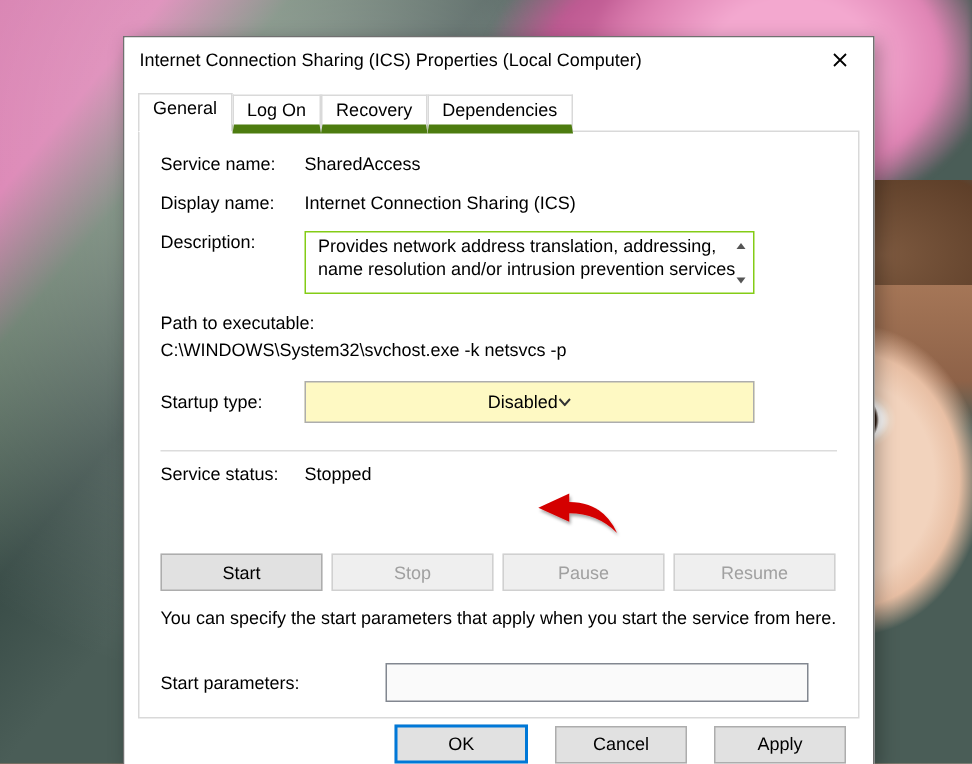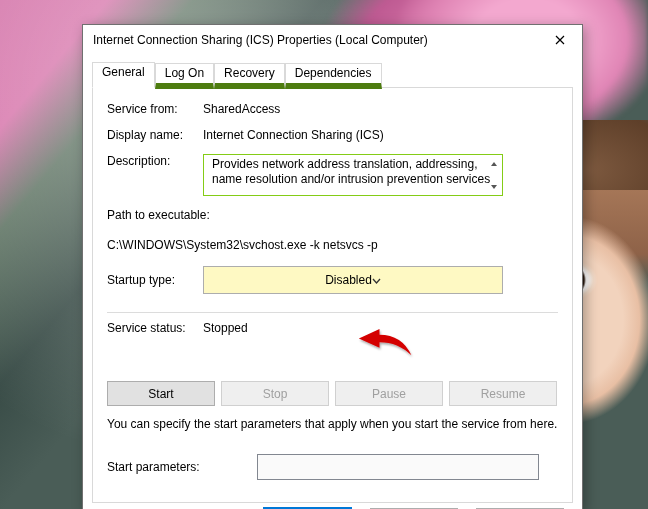--- a/index.html
+++ b/index.html
@@ -198,21 +198,21 @@
     <div class="tab-strip">
       <div class="tab active">General</div>
       <div class="tab inactive">Log On</div>
       <div class="tab inactive">Recovery</div>
       <div class="tab inactive">Dependencies</div>
     </div>
 
     <div class="tab-panel">
 
       <div class="row">
-        <div class="lbl">Service from:</div>
+        <div class="lbl">Service name:</div>
         <div class="val">SharedAccess</div>
       </div>
 
       <div class="row">
         <div class="lbl">Display name:</div>
         <div class="val">Internet Connection Sharing (ICS)</div>
       </div>
 
       <div class="row tall">
         <div class="lbl">Description:</div>
@@ -226,21 +226,21 @@
             </div>
             <div class="arr">
               <svg width="8" height="6" viewBox="0 0 8 6">
                   <path d="M4 5 L7 1 L1 1 Z" fill="#555"></path>
                 </svg>
             </div>
           </div>
         </div>
       </div>
 
-      <div style="margin-bottom:16px;">Path to executable:</div>
+      <div style="margin-bottom:4px;">Path to executable:</div>
       <div style="margin-bottom:14px;">C:\WINDOWS\System32\svchost.exe -k netsvcs -p</div>
 
       <div class="row" style="align-items:center;margin-bottom:4px;">
         <div class="lbl">Startup type:</div>
         <div class="sel">
           <span>Disabled</span>
           <span class="chev">
             <svg width="9" height="6" viewBox="0 0 9 6">
                 <path d="M1 1 L4.5 5 L8 1" stroke="#333" stroke-width="1.3" fill="none"></path>
               </svg>
@@ -257,38 +257,38 @@
 
       <div class="btnrow">
         <div class="btn">Start</div>
         <div class="btn disabled">Stop</div>
         <div class="btn disabled">Pause</div>
         <div class="btn disabled">Resume</div>
       </div>
 
       <div class="note">You can specify the start parameters that apply when you start the service from here.</div>
 
-      <div class="row" style="align-items:center;margin-bottom:12px;gap:44px;">
+      <div class="row" style="align-items:center;margin-bottom:0;gap:44px;">
         <div class="lbl" style="width:106px;">Start parameters:</div>
         <input class="param-input" type="text" style="width: 272px;" disabled="" value="">
       </div>
 
       <svg class="arrow" width="64" height="42" viewBox="0 0 64 42">
         <defs>
           <filter id="ds" x="-20%" y="-20%" width="140%" height="140%">
             <feDropShadow dx="1" dy="2" stdDeviation="1" flood-opacity="0.35"></feDropShadow>
           </filter>
         </defs>
         <g filter="url(#ds)">
           <path d="M2 14 L24 4 L24 10 Q48 10 58 32 Q44 18 24 18 L24 24 Z" fill="#d40000"></path>
         </g>
       </svg>
 
     </div>
 
     <div class="action-row">
       <div class="actbtn default">OK</div>
+      <div class="actbtn">Cancel</div>
       <div class="actbtn">Apply</div>
-      <div class="actbtn">Cancel</div>
     </div>
 
   </div>
 </div>
 
 </body></html>

